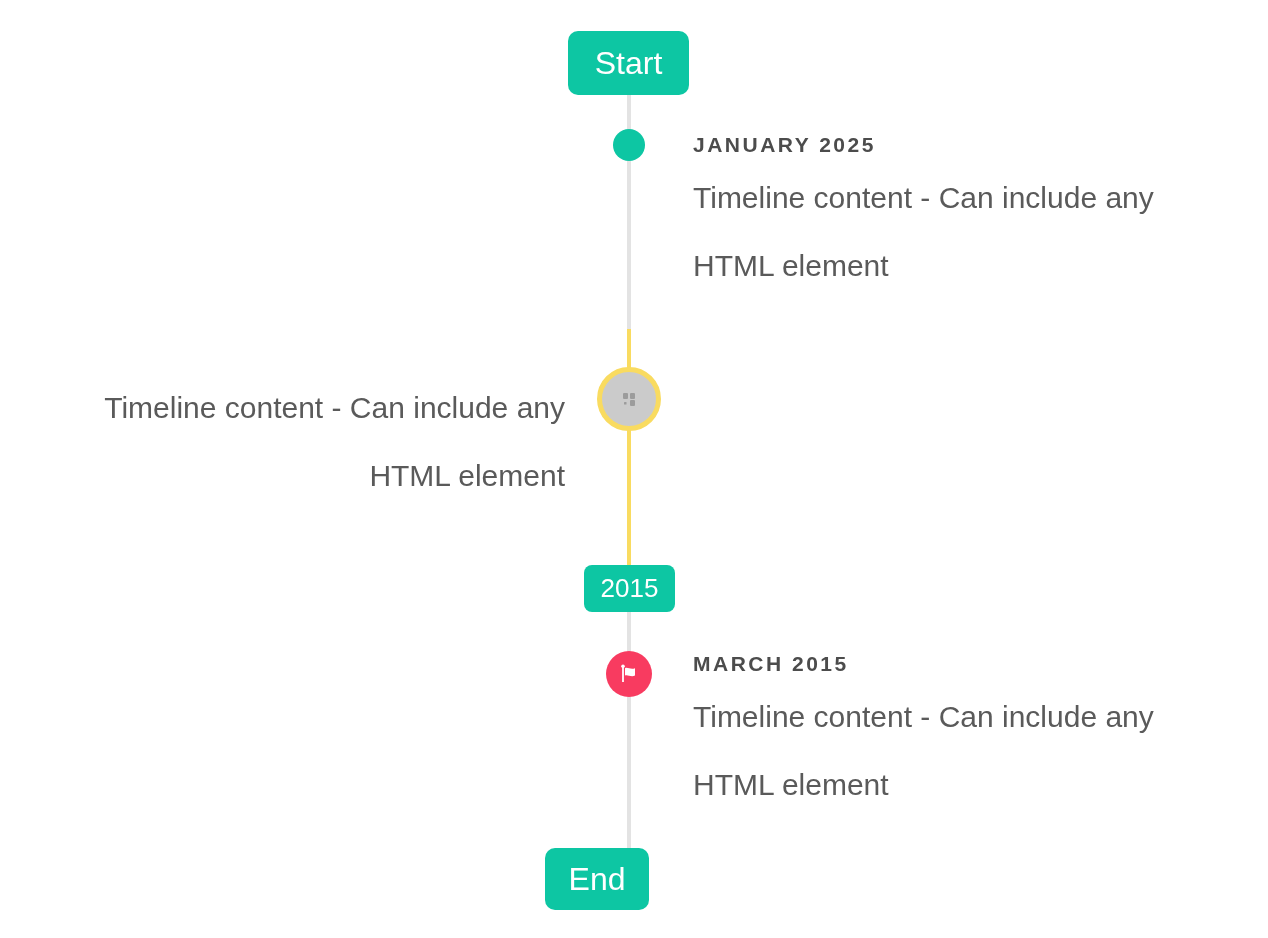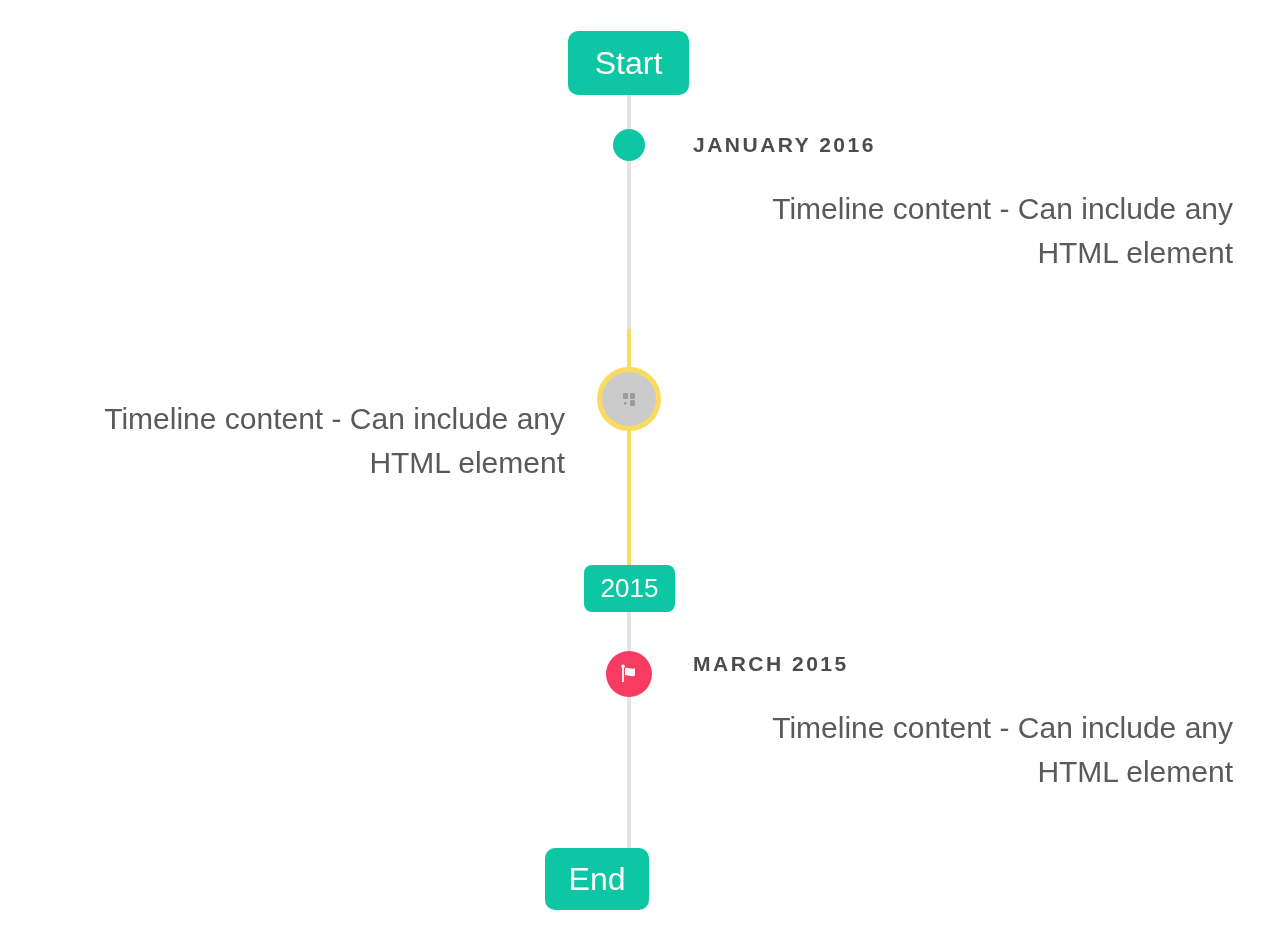--- a/index.html
+++ b/index.html
@@ -35,24 +35,23 @@
     border:5px solid var(--accent_yellow,#f9db60);
   }
   .marker.dot-pink{left:606px;top:651px;width:46px;height:46px;background:var(--accent_pink,#f83b60);}
   
   .item{position:absolute;width:540px;}
   .item .date{
     font-size:21px;font-weight:700;letter-spacing:2.5px;
     color:#4c4c4c;line-height:28px;
   }
   .item .content{
-    margin-top:28px;
-    font-size:30px;line-height:44px;
+    margin-top:5px;
+    font-size:30px;line-height:68px;
     color:#5a5a5a;
-    text-align:right;
   }
   .item.side-right{left:693px;text-align:left;}
   .item.side-left{left:25px;text-align:right;}
   .item.i1{top:131px;}
   .item.i2{top:369px;}
   .item.i3{top:650px;}
   .icon-svg{display:block;}
 </style>
 </head>
 <body>
@@ -62,21 +61,21 @@
   <div class="line gray"></div>
   <div class="line yellow"></div>
 
   <div class="badge start">
     <span>Start</span>
   </div>
 
   <div class="marker dot-teal"></div>
 
   <div class="item i1 side-right">
-    <div class="date">JANUARY 2016</div>
+    <div class="date">JANUARY 2025</div>
     <div class="content">Timeline content - Can include any HTML element</div>
   </div>
 
   <div class="marker circle-image">
     <span>
       <svg class="icon-svg" width="20" height="18" viewBox="0 0 20 18">
         <g fill="#9c9c9c">
           <rect x="4" y="3" width="5" height="6" rx="1"></rect>
           <rect x="11" y="3" width="5" height="6" rx="1"></rect>
           <rect x="11" y="10" width="5" height="6" rx="1"></rect>

